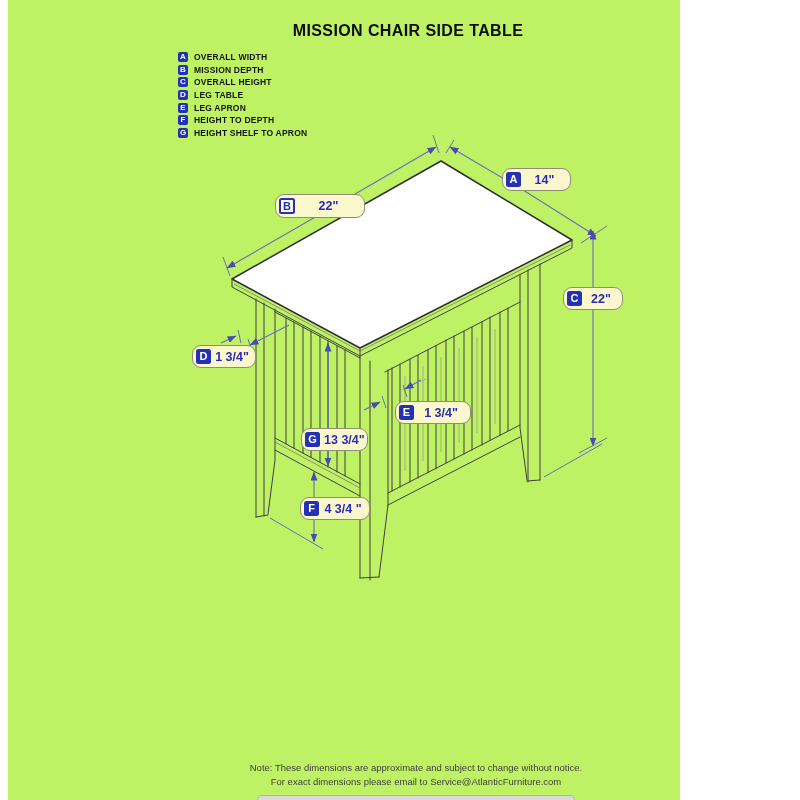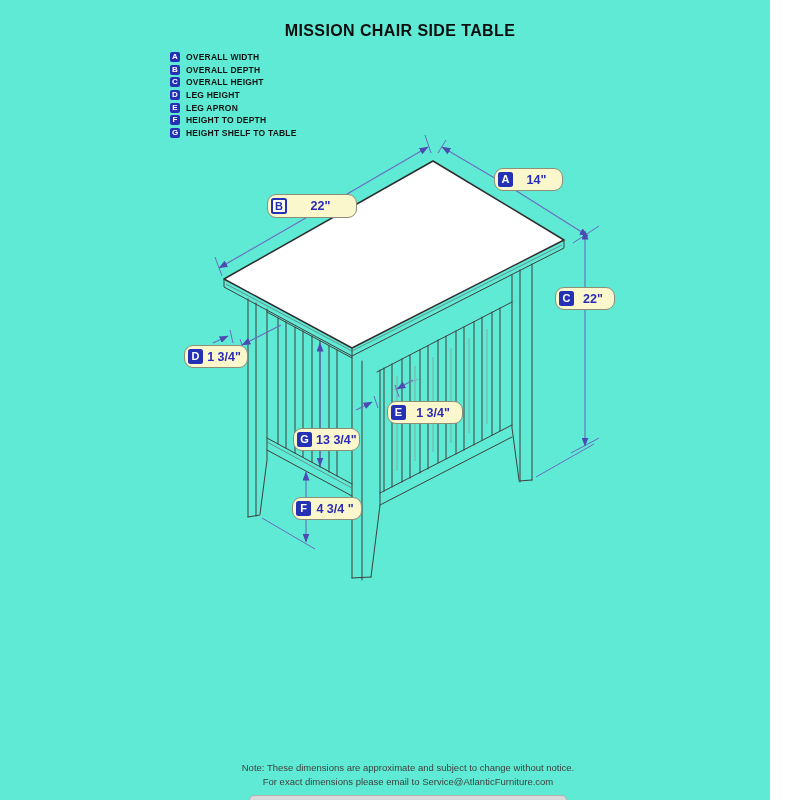--- a/index.html
+++ b/index.html
@@ -1,17 +1,17 @@
 <!DOCTYPE html>
 <html><head>
 <meta charset="utf-8">
 <style>
   html,body{margin:0;padding:0;background:#ffffff;}
-  #stage{position:relative;width:770px;height:800px;background:#5eead4;overflow:hidden;
-         font-family:"Liberation Sans",sans-serif;}
+  #stage{position:relative;width:672px;height:800px;background:#bef264;overflow:hidden;
+         font-family:"Liberation Sans",sans-serif;margin-left:8px;}
   .title{position:absolute;top:22px;left:0;width:800px;text-align:center;
          font:bold 16px "Liberation Sans",sans-serif;color:#0d0d0d;letter-spacing:.4px;}
   .legend{position:absolute;left:170px;top:51px;}
   .legend-row{display:flex;align-items:center;height:12.6px;}
   .legend-badge{width:10px;height:10px;background:#2531b4;color:#fff;
          font:bold 8px/10px "Liberation Sans",sans-serif;text-align:center;border-radius:2px;
          margin-right:6px;flex:0 0 10px;}
   .legend-label{font:bold 8.5px "Liberation Sans",sans-serif;color:#141414;letter-spacing:.2px;}
   svg#drawing{position:absolute;left:0;top:0;}
   .ln{stroke:#3f3f3f;stroke-width:1;fill:none;stroke-linecap:round;}
@@ -41,41 +41,41 @@
 
   <div class="title">MISSION CHAIR SIDE TABLE</div>
 
   <div class="legend">
     <div class="legend-row">
       <span class="legend-badge">A</span>
       <span class="legend-label">OVERALL WIDTH</span>
     </div>
     <div class="legend-row">
       <span class="legend-badge">B</span>
-      <span class="legend-label">OVERALL DEPTH</span>
+      <span class="legend-label">MISSION DEPTH</span>
     </div>
     <div class="legend-row">
       <span class="legend-badge">C</span>
       <span class="legend-label">OVERALL HEIGHT</span>
     </div>
     <div class="legend-row">
       <span class="legend-badge">D</span>
-      <span class="legend-label">LEG HEIGHT</span>
+      <span class="legend-label">LEG TABLE</span>
     </div>
     <div class="legend-row">
       <span class="legend-badge">E</span>
       <span class="legend-label">LEG APRON</span>
     </div>
     <div class="legend-row">
       <span class="legend-badge">F</span>
       <span class="legend-label">HEIGHT TO DEPTH</span>
     </div>
     <div class="legend-row">
       <span class="legend-badge">G</span>
-      <span class="legend-label">HEIGHT SHELF TO TABLE</span>
+      <span class="legend-label">HEIGHT SHELF TO APRON</span>
     </div>
   </div>
 
   <svg id="drawing" width="800" height="800" viewBox="0 0 800 800">
     <defs>
       <marker id="arr" markerUnits="userSpaceOnUse" markerWidth="9" markerHeight="7" refX="8.5" refY="3.5" orient="auto">
         <path d="M0,0 L9,3.5 L0,7 Z" fill="#4a4ab2"></path>
       </marker>
     </defs>
 

